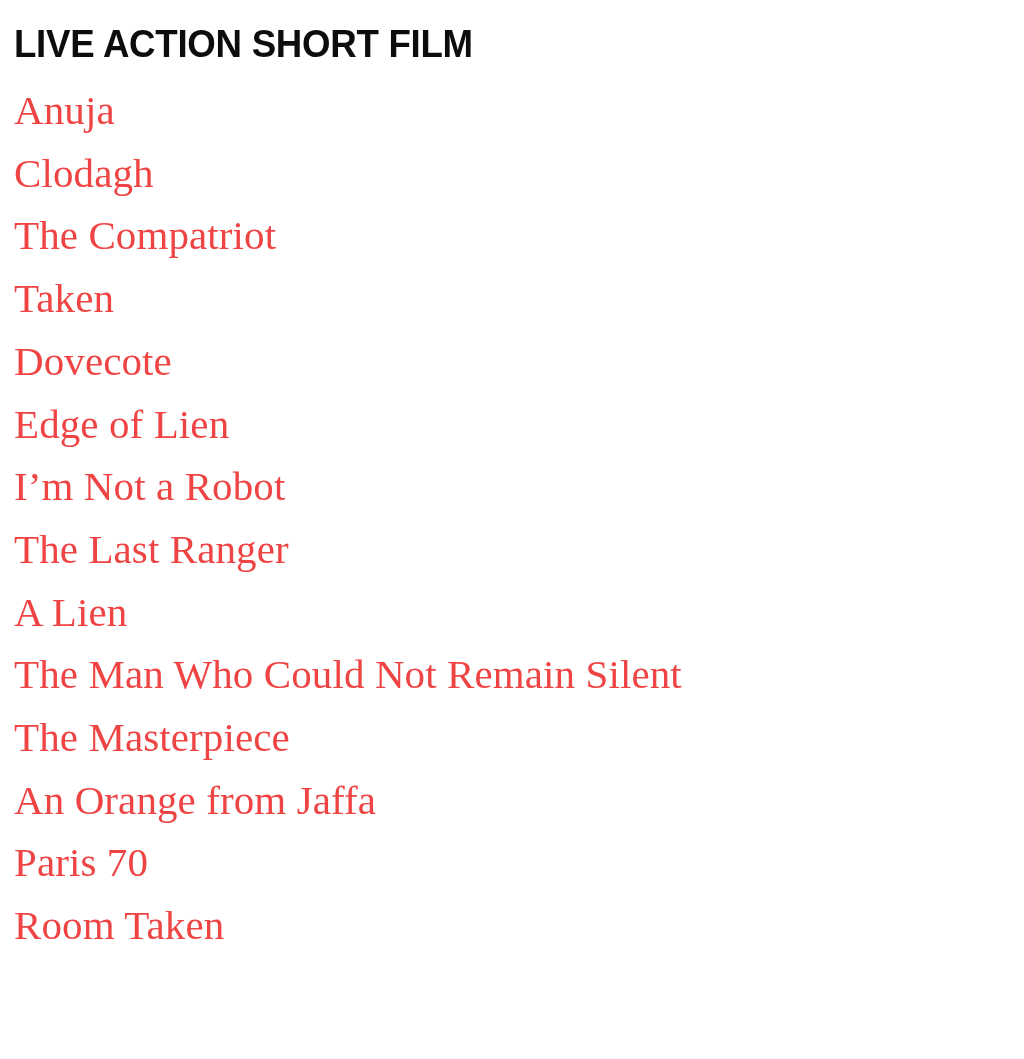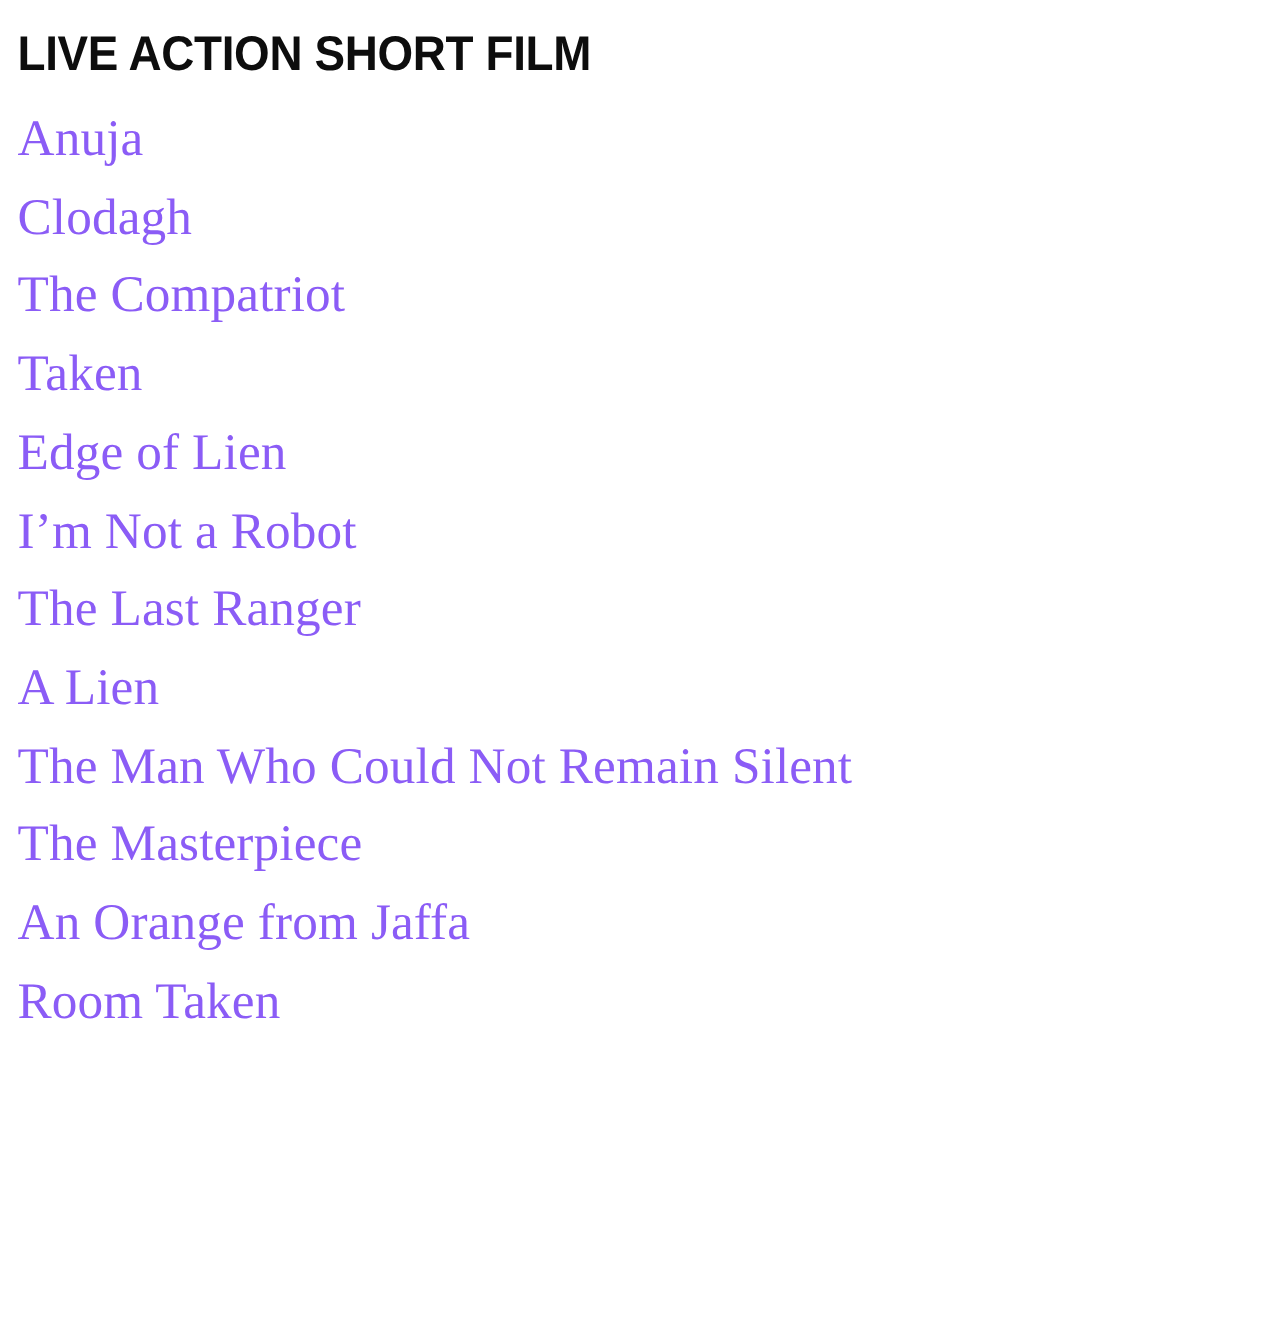--- a/index.html
+++ b/index.html
@@ -49,21 +49,21 @@
   .nominee-list {
     list-style: none;
     margin: 0;
     padding: 0;
   }
 
   .nominee-item {
     font-family: "Liberation Serif", "DejaVu Serif", serif;
     font-size: 41px;
     line-height: 62.7px;
-    color: #8b5cf6;
+    color: #ef4444;
     margin: 0;
     padding: 0;
     white-space: nowrap;
     letter-spacing: 0.1px;
   }
 
   .nominee-item:first-child {
     margin-top: 9px;
   }
 </style>
@@ -74,25 +74,27 @@
 
   <div class="category-block">
 
     <h1 class="category-heading">LIVE ACTION SHORT FILM</h1>
 
     <ul class="nominee-list">
       <li class="nominee-item">Anuja</li>
       <li class="nominee-item">Clodagh</li>
       <li class="nominee-item">The Compatriot</li>
       <li class="nominee-item">Taken</li>
+      <li class="nominee-item">Dovecote</li>
       <li class="nominee-item">Edge of Lien</li>
       <li class="nominee-item">I’m Not a Robot</li>
       <li class="nominee-item">The Last Ranger</li>
       <li class="nominee-item">A Lien</li>
       <li class="nominee-item">The Man Who Could Not Remain Silent</li>
       <li class="nominee-item">The Masterpiece</li>
       <li class="nominee-item">An Orange from Jaffa</li>
+      <li class="nominee-item">Paris 70</li>
       <li class="nominee-item">Room Taken</li>
     </ul>
 
   </div>
 
 </div>
 
 </body></html>

